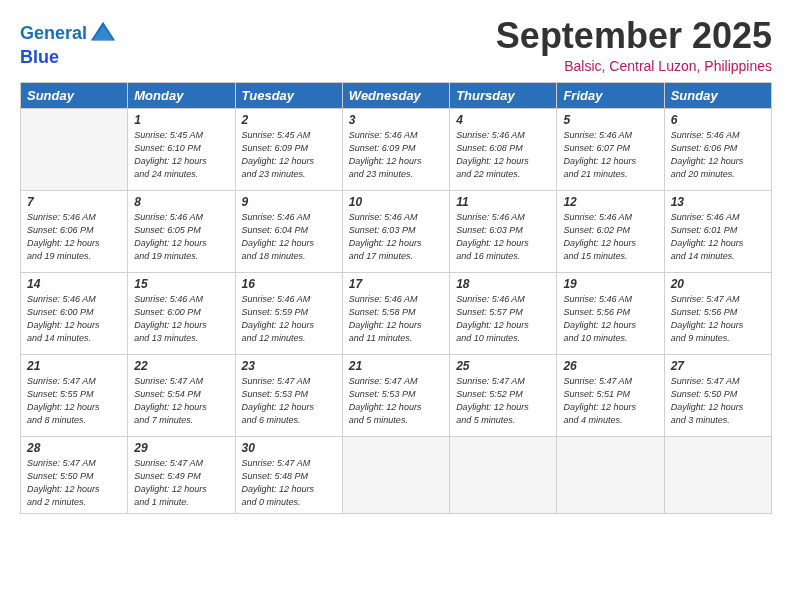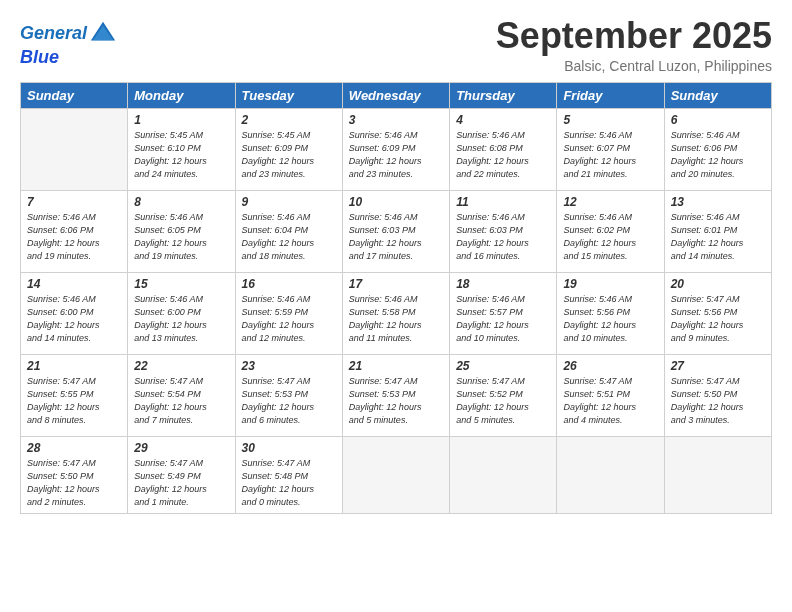--- a/index.html
+++ b/index.html
@@ -19,21 +19,20 @@
     .header {
       display: flex;
       justify-content: space-between;
       align-items: flex-start;
       margin-bottom: 8px;
     }
     .logo {
       display: flex;
       align-items: flex-end;
       margin-top: 4px;
-      font-style: italic;
     }
     .logo-text {
       font-size: 18px;
       font-weight: bold;
       color: #333;
       line-height: 1.1;
     }
     .logo-text span {
       color: #1a6fba;
     }
@@ -46,21 +45,21 @@
       text-align: right;
     }
     .month-title {
       font-size: 36px;
       font-weight: bold;
       color: #333;
       line-height: 1.1;
     }
     .location {
       font-size: 14px;
-      color: #737373;
+      color: #be185d;
       margin-top: 2px;
     }
     .calendar {
       width: 100%;
       border-collapse: collapse;
       table-layout: fixed;
       font-style: italic;
     }
     .calendar th {
       background: #2a6fba;

